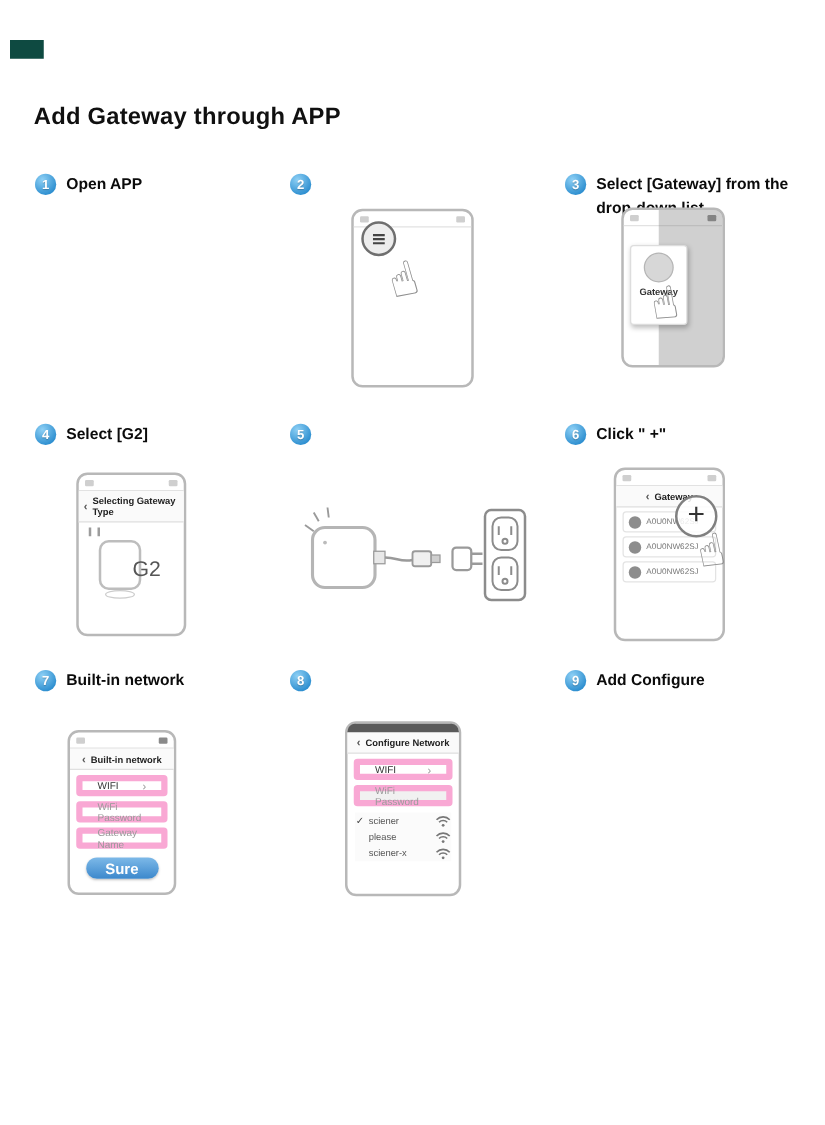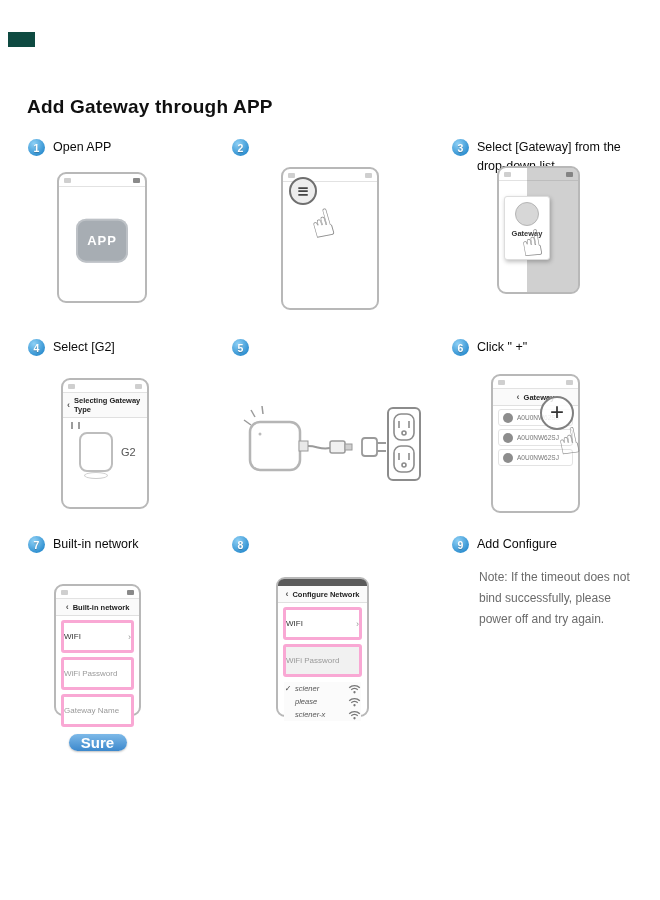--- a/index.html
+++ b/index.html
@@ -2,30 +2,30 @@
 <html><head>
 <meta charset="utf-8">
 <style>
   * { margin:0; padding:0; box-sizing:border-box; }
   html,body { background:#fff; }
   .canvas {
     position:relative; width:660px; height:900px; background:#ffffff;
     font-family:"Liberation Sans", sans-serif; overflow:hidden; color:#0b0b0b;
   }
   .corner-badge { position:absolute; left:8px; top:32px; width:27px; height:15px; background:#0e4a41; }
-  .title { position:absolute; left:27px; top:96px; font-size:19px; font-weight:700; color:#101010; letter-spacing:.2px; }
+  .title { position:absolute; left:27px; top:83px; font-size:19px; font-weight:700; color:#101010; letter-spacing:.2px; }
 
   .step-head { position:absolute; display:flex; gap:8px; align-items:flex-start; }
   .badge {
     flex:0 0 auto; width:17px; height:17px; border-radius:50%;
     background:radial-gradient(circle at 35% 28%, #8ed0f5, #2e8fd0 75%);
     color:#fff; font-size:10.5px; font-weight:700; display:flex; align-items:center; justify-content:center;
     text-shadow:0 1px 1px rgba(0,0,0,.25); margin-top:1px;
   }
-  .step-label { font-size:12.5px; font-weight:400; line-height:1.5; }
+  .step-label { font-size:12.5px; font-weight:700; line-height:1.5; }
 
   .phone { position:absolute; background:#fff; border:2px solid #b8b8b8; border-radius:9px; }
   .phone-top { height:13px; border-bottom:1px solid #e2e2e2; display:flex; align-items:center; justify-content:space-between; padding:0 5px; }
   .mini { width:7px; height:5px; background:#cfcfcf; border-radius:1px; }
   .mini.dark { background:#8a8a8a; }
 
   .hand { position:absolute; font-family:"DejaVu Sans", sans-serif; color:#8f8f8f; font-size:38px; line-height:1; z-index:5; }
 
   
   .app-icon {
@@ -52,69 +52,62 @@
   .p3-label { font-size:7.5px; font-weight:700; color:#333; }
   
   .p-head {
     display:flex; align-items:center; justify-content:center; gap:4px; padding:3px 4px;
     border-bottom:1px solid #e0e0e0; font-size:7.5px; font-weight:700; color:#222; background:#fafafa;
   }
   .back { color:#555; font-size:9px; font-weight:700; }
   .p4-tabs { margin:4px 0 0 8px; width:9px; height:7px; border-left:2px solid #9c9c9c; border-right:2px solid #9c9c9c; }
   .g2-device { position:absolute; left:16px; top:52px; width:34px; height:40px; border:2px solid #bdbdbd; border-radius:8px; background:#fff; }
   .g2-device::after { content:""; position:absolute; left:3px; right:3px; bottom:-9px; height:5px; border:1.5px solid #ccc; border-radius:50%; }
-  .g2-label { position:absolute; left:58px; top:66px; font-size:11px; color:#555; }
+  .g2-label { position:absolute; left:43px; top:66px; font-size:17px; color:#555; }
   
   .p6-row { margin:3px 5px; height:17px; border:1px solid #e3e3e3; border-radius:3px; display:flex; align-items:center; gap:4px; padding:0 4px; }
   .avatar { width:10px; height:10px; border-radius:50%; background:#8d8d8d; flex:0 0 auto; }
   .sn { font-size:6.5px; color:#777; }
   .plus-wrap {
     position:absolute; right:4px; top:20px; width:34px; height:34px; border:2px solid #808080; border-radius:50%;
     background:rgba(255,255,255,.85); display:flex; align-items:center; justify-content:center; z-index:3;
   }
   .plus-glyph { font-size:24px; color:#333; line-height:1; margin-top:-2px; }
   
   .field {
-    margin:4px 5px; height:33px; border:3px solid #f9a8d4; border-radius:3px; display:flex; align-items:center;
-    justify-content:space-between; padding:0 0; font-size:8px; color:#333; background:#fff;
+    margin:4px 5px; height:17px; border:5px solid #f9a8d4; border-radius:3px; display:flex; align-items:center;
+    justify-content:space-between; padding:0 12px; font-size:8px; color:#333; background:#fff;
   }
   .field .ph { color:#9a9a9a; }
   .chev { color:#999; font-size:9px; }
   .sure-btn {
     margin:7px auto 0; width:58px; height:17px; border-radius:9px;
-    background:linear-gradient(180deg,#7db9e8,#3c88cc); color:#fff; font-size:15px; font-weight:700;
+    background:linear-gradient(180deg,#7db9e8,#3c88cc); color:#fff; font-size:12px; font-weight:700;
     display:flex; align-items:center; justify-content:center; box-shadow:0 1px 2px rgba(0,0,0,.25);
   }
   .p8-bar { height:7px; background:#5a5a5a; border-radius:6px 6px 0 0; }
   .netlist { margin:5px 6px 0; background:#fbfbfb; }
   .net-row { display:flex; align-items:center; height:13px; font-size:7.5px; color:#555; gap:3px; }
   .net-check { color:#444; font-size:8px; width:8px; text-align:center; }
-  .net-name { flex:1;font-style:italic; }
+  .net-name { flex:1; }
   .wifi-icon { display:flex; align-items:center; }
   
   .note { position:absolute; left:479px; top:567px; width:160px; font-size:12px; color:#6b6b6b; line-height:1.75; }
 </style>
 </head>
 <body>
 
 <div class="canvas">
 
   <div class="corner-badge"></div>
   <h1 class="title">Add Gateway through APP</h1>
 
   <div class="step-head" style="left:28px; top:138px; width:170px;">
     <span class="badge">1</span>
     <span class="step-label">Open APP</span>
-  </div>
-  <div class="phone" style="left:57px; top:172px; width:90px; height:131px;">
-    <div class="phone-top">
-      <span class="mini"></span>
-      <span class="mini dark"></span>
-    </div>
-    <div class="app-icon">APP</div>
   </div>
 
   <div class="step-head" style="left:232px; top:138px; width:175px;">
     <span class="badge">2</span>
   </div>
   <div class="phone" style="left:281px; top:167px; width:98px; height:143px;">
     <div class="phone-top">
       <span class="mini"></span>
       <span class="mini"></span>
     </div>
@@ -306,15 +299,14 @@
             </svg>
         </span>
       </div>
     </div>
   </div>
 
   <div class="step-head" style="left:452px; top:535px; width:180px;">
     <span class="badge">9</span>
     <span class="step-label">Add Configure</span>
   </div>
-  <div class="note">Note: If the timeout does not bind successfully, please power off and try again.</div>
 
 </div>
 
 </body></html>

